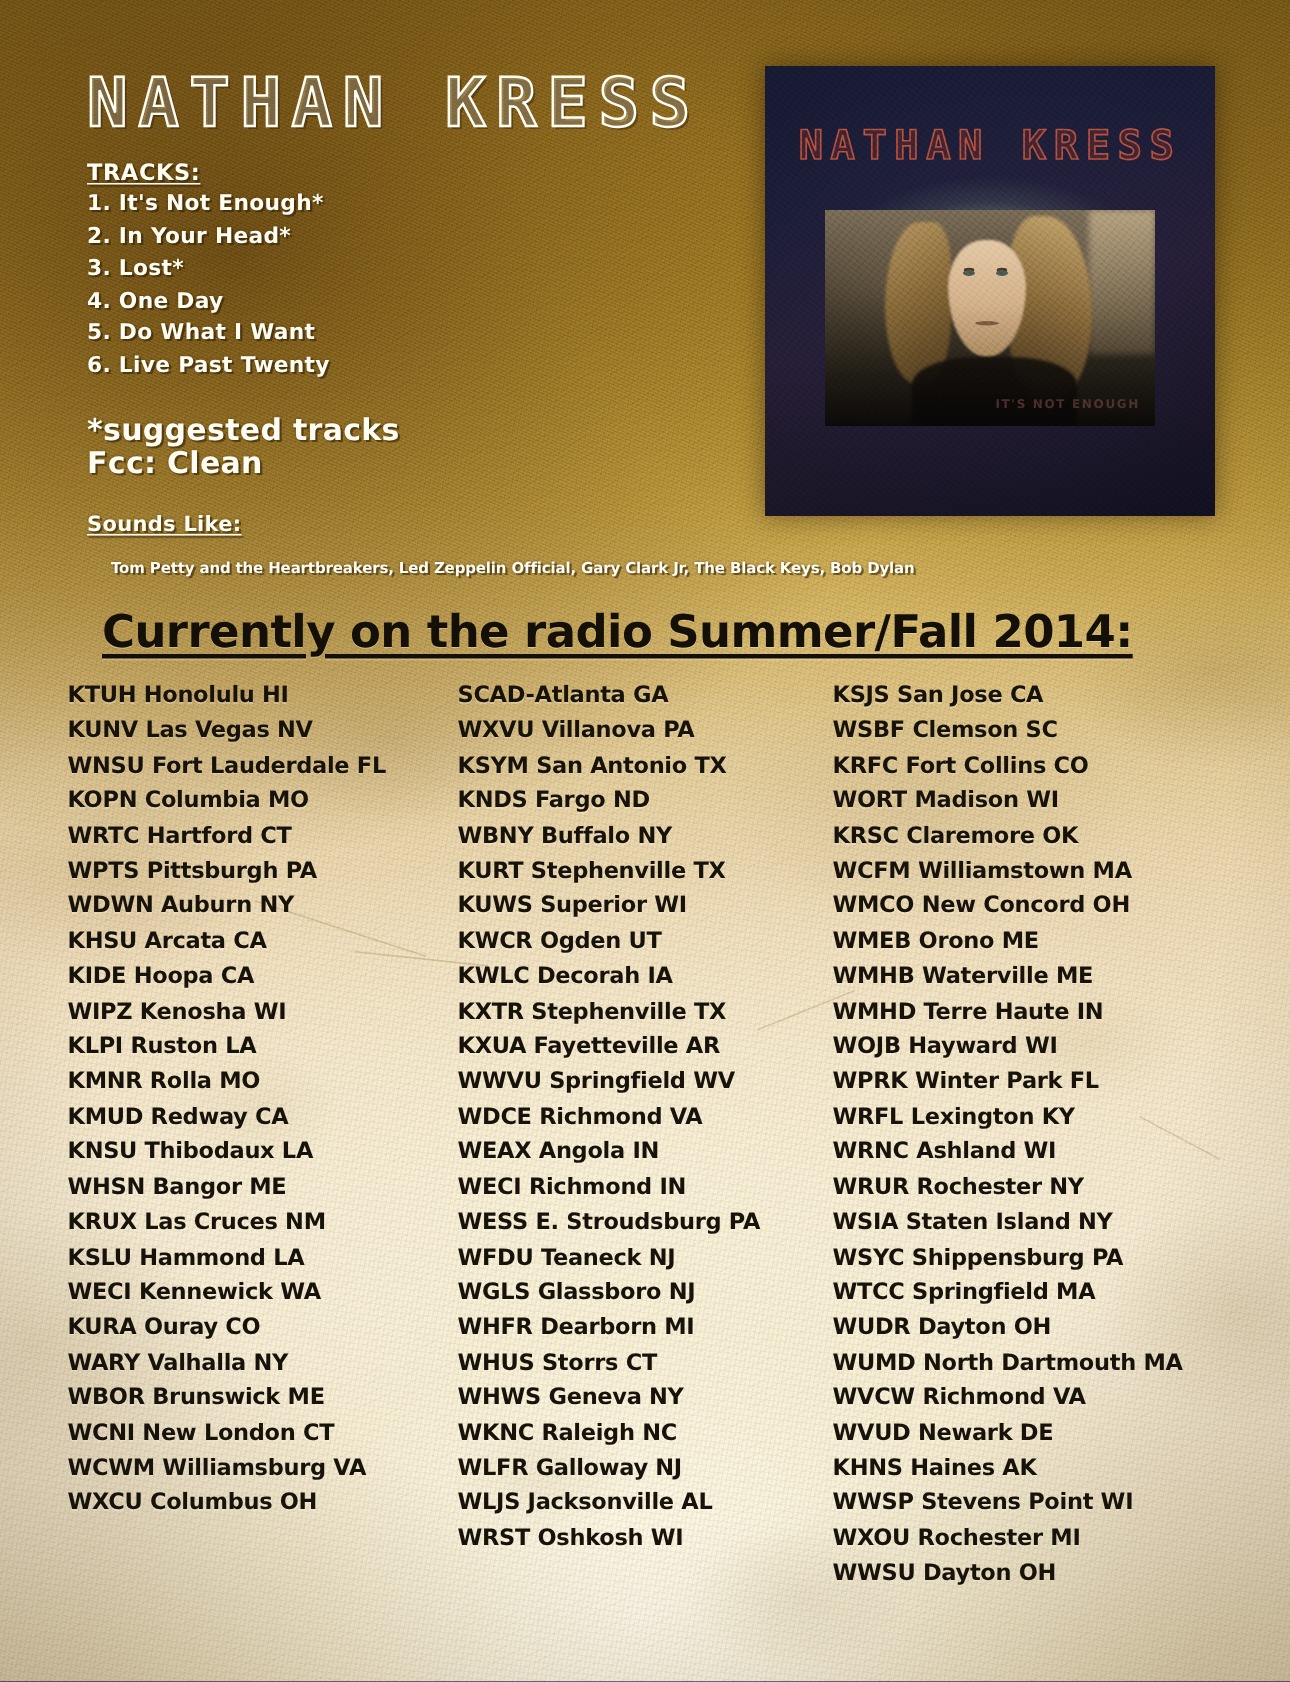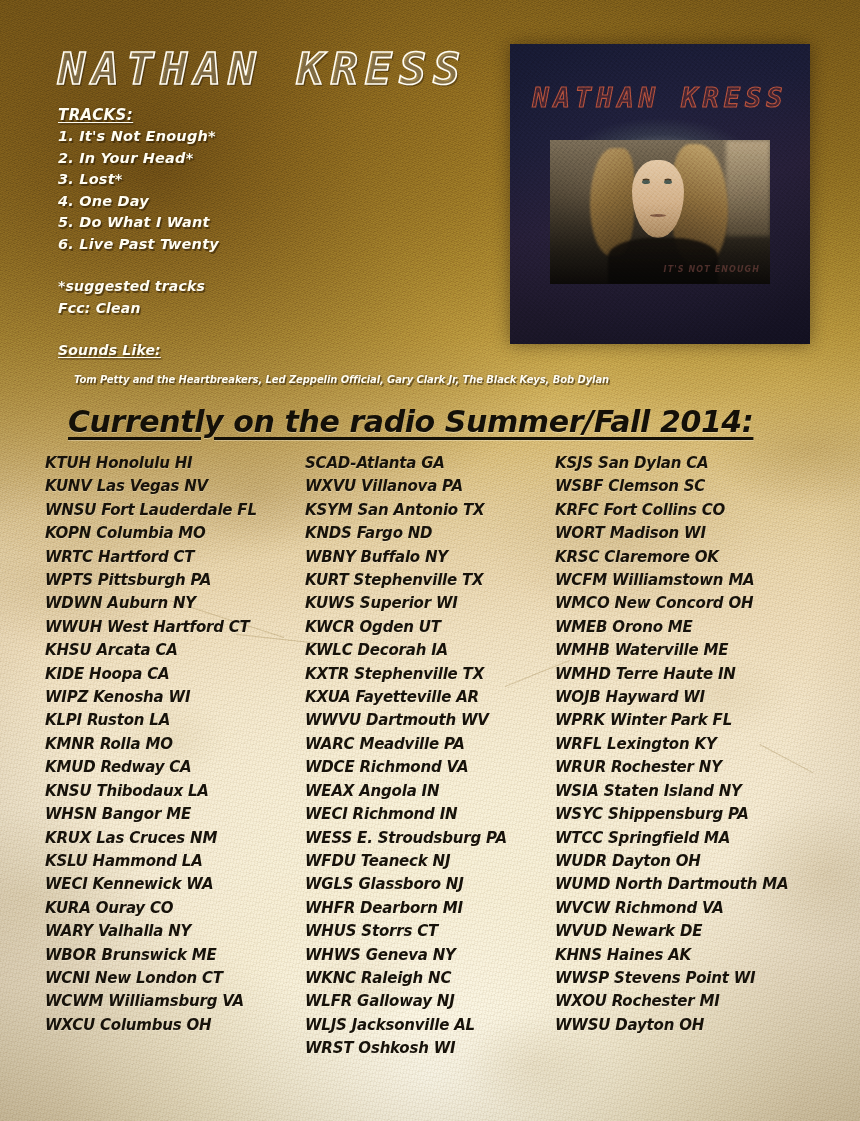--- a/index.html
+++ b/index.html
@@ -10,21 +10,20 @@
   }
   body {
     font-family: "DejaVu Sans", sans-serif;
   }
   .page {
     position: relative;
     width: 860px;
     height: 1121px;
     overflow: hidden;
     background-color: #8b5cf6;
-    font-style: italic;
   }
 
   
   .bg-base {
     position: absolute;
     inset: 0;
     background:
       radial-gradient(ellipse 60% 38% at 50% 96%, rgba(255,252,238,0.95) 0%, rgba(248,241,214,0.55) 45%, rgba(255,255,255,0) 72%),
       radial-gradient(ellipse 85% 30% at 48% 72%, rgba(250,244,219,0.78) 0%, rgba(250,244,219,0) 70%),
       radial-gradient(ellipse 70% 45% at 18% 15%, rgba(90,60,14,0.78) 0%, rgba(120,84,22,0.30) 55%, rgba(0,0,0,0) 80%),
@@ -133,21 +132,21 @@
     text-underline-offset: 2px;
   }
   .tracklist {
     top: 126px;
     font-size: 14.5px;
     line-height: 21.5px;
     letter-spacing: .2px;
   }
   .notes {
     top: 276px;
-    font-size: 14px;
+    font-size: 20px;
     line-height: 21.5px;
     letter-spacing: .2px;
   }
   .lbl-sounds {
     top: 342px;
     font-size: 14px;
     letter-spacing: .2px;
     text-decoration: underline;
     text-underline-offset: 2px;
   }
@@ -366,21 +365,20 @@
 
     <div class="stations">
       <div class="col col-1">
           <div class="station">KTUH Honolulu HI</div>
           <div class="station">KUNV Las Vegas NV</div>
           <div class="station">WNSU Fort Lauderdale FL</div>
           <div class="station">KOPN Columbia MO</div>
           <div class="station">WRTC Hartford CT</div>
           <div class="station">WPTS Pittsburgh PA</div>
           <div class="station">WDWN Auburn NY</div>
-          <div class="station">WWUH West Hartford CT</div>
           <div class="station">KHSU Arcata CA</div>
           <div class="station">KIDE Hoopa CA</div>
           <div class="station">WIPZ Kenosha WI</div>
           <div class="station">KLPI Ruston LA</div>
           <div class="station">KMNR Rolla MO</div>
           <div class="station">KMUD Redway CA</div>
           <div class="station">KNSU Thibodaux LA</div>
           <div class="station">WHSN Bangor ME</div>
           <div class="station">KRUX Las Cruces NM</div>
           <div class="station">KSLU Hammond LA</div>
@@ -397,50 +395,50 @@
           <div class="station">WXVU Villanova PA</div>
           <div class="station">KSYM San Antonio TX</div>
           <div class="station">KNDS Fargo ND</div>
           <div class="station">WBNY Buffalo NY</div>
           <div class="station">KURT Stephenville TX</div>
           <div class="station">KUWS Superior WI</div>
           <div class="station">KWCR Ogden UT</div>
           <div class="station">KWLC Decorah IA</div>
           <div class="station">KXTR Stephenville TX</div>
           <div class="station">KXUA Fayetteville AR</div>
-          <div class="station">WWVU Dartmouth WV</div>
-          <div class="station">WARC Meadville PA</div>
+          <div class="station">WWVU Springfield WV</div>
           <div class="station">WDCE Richmond VA</div>
           <div class="station">WEAX Angola IN</div>
           <div class="station">WECI Richmond IN</div>
           <div class="station">WESS E. Stroudsburg PA</div>
           <div class="station">WFDU Teaneck NJ</div>
           <div class="station">WGLS Glassboro NJ</div>
           <div class="station">WHFR Dearborn MI</div>
           <div class="station">WHUS Storrs CT</div>
           <div class="station">WHWS Geneva NY</div>
           <div class="station">WKNC Raleigh NC</div>
           <div class="station">WLFR Galloway NJ</div>
           <div class="station">WLJS Jacksonville AL</div>
           <div class="station">WRST Oshkosh WI</div>
         </div>
       <div class="col col-3">
-          <div class="station">KSJS San Dylan CA</div>
+          <div class="station">KSJS San Jose CA</div>
           <div class="station">WSBF Clemson SC</div>
           <div class="station">KRFC Fort Collins CO</div>
           <div class="station">WORT Madison WI</div>
           <div class="station">KRSC Claremore OK</div>
           <div class="station">WCFM Williamstown MA</div>
           <div class="station">WMCO New Concord OH</div>
           <div class="station">WMEB Orono ME</div>
           <div class="station">WMHB Waterville ME</div>
           <div class="station">WMHD Terre Haute IN</div>
           <div class="station">WOJB Hayward WI</div>
           <div class="station">WPRK Winter Park FL</div>
           <div class="station">WRFL Lexington KY</div>
+          <div class="station">WRNC Ashland WI</div>
           <div class="station">WRUR Rochester NY</div>
           <div class="station">WSIA Staten Island NY</div>
           <div class="station">WSYC Shippensburg PA</div>
           <div class="station">WTCC Springfield MA</div>
           <div class="station">WUDR Dayton OH</div>
           <div class="station">WUMD North Dartmouth MA</div>
           <div class="station">WVCW Richmond VA</div>
           <div class="station">WVUD Newark DE</div>
           <div class="station">KHNS Haines AK</div>
           <div class="station">WWSP Stevens Point WI</div>

